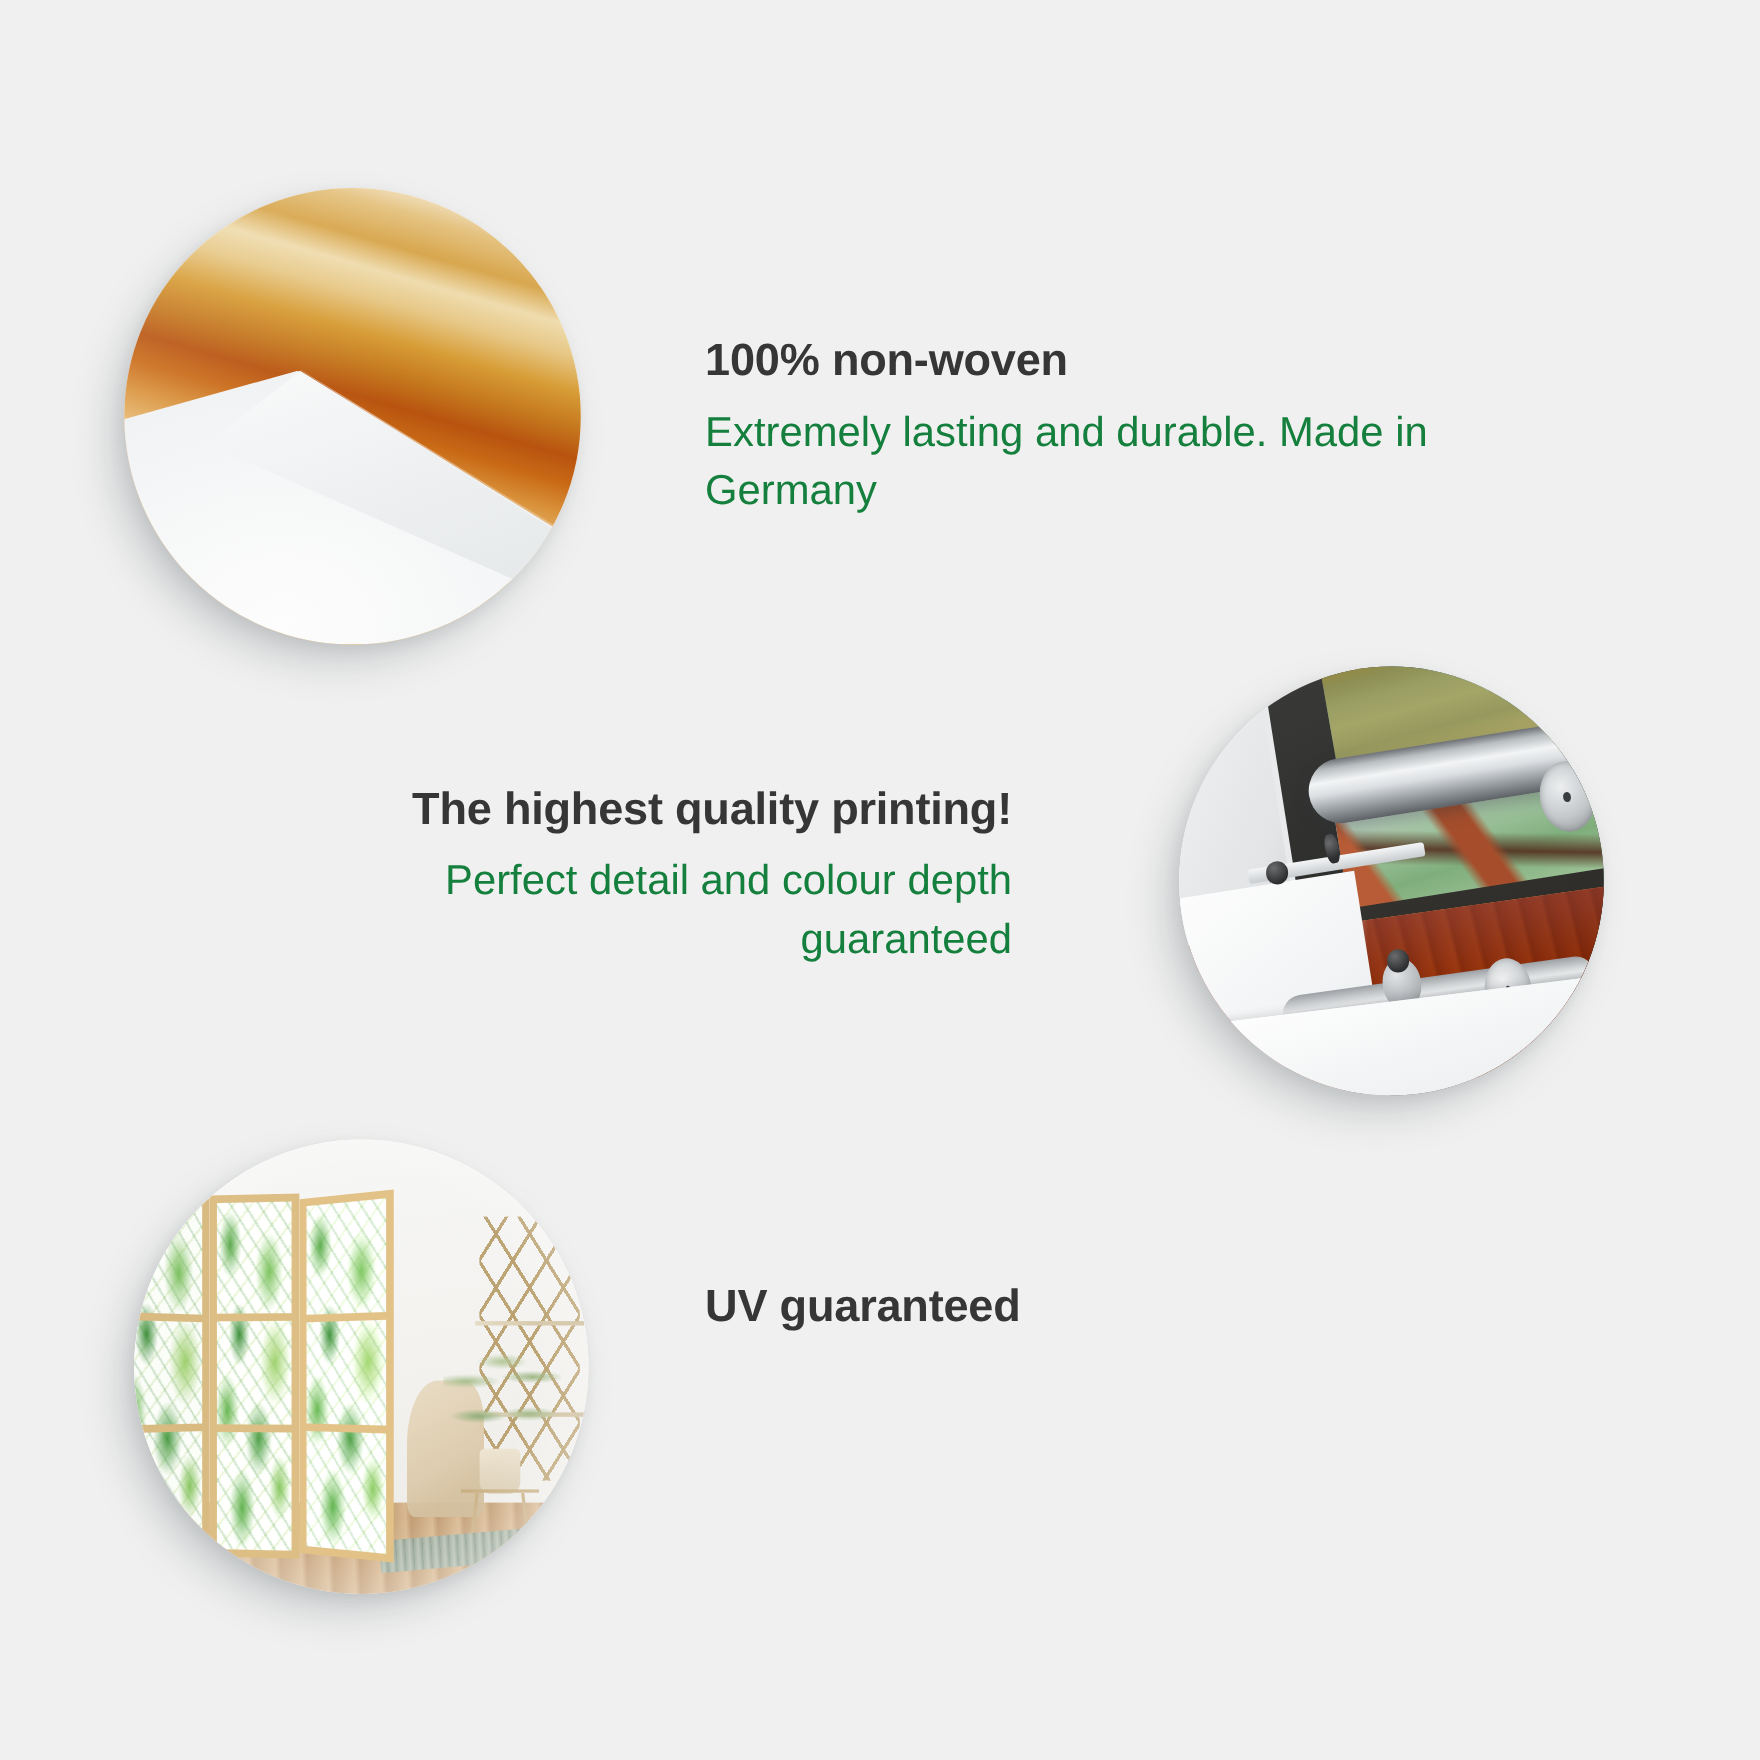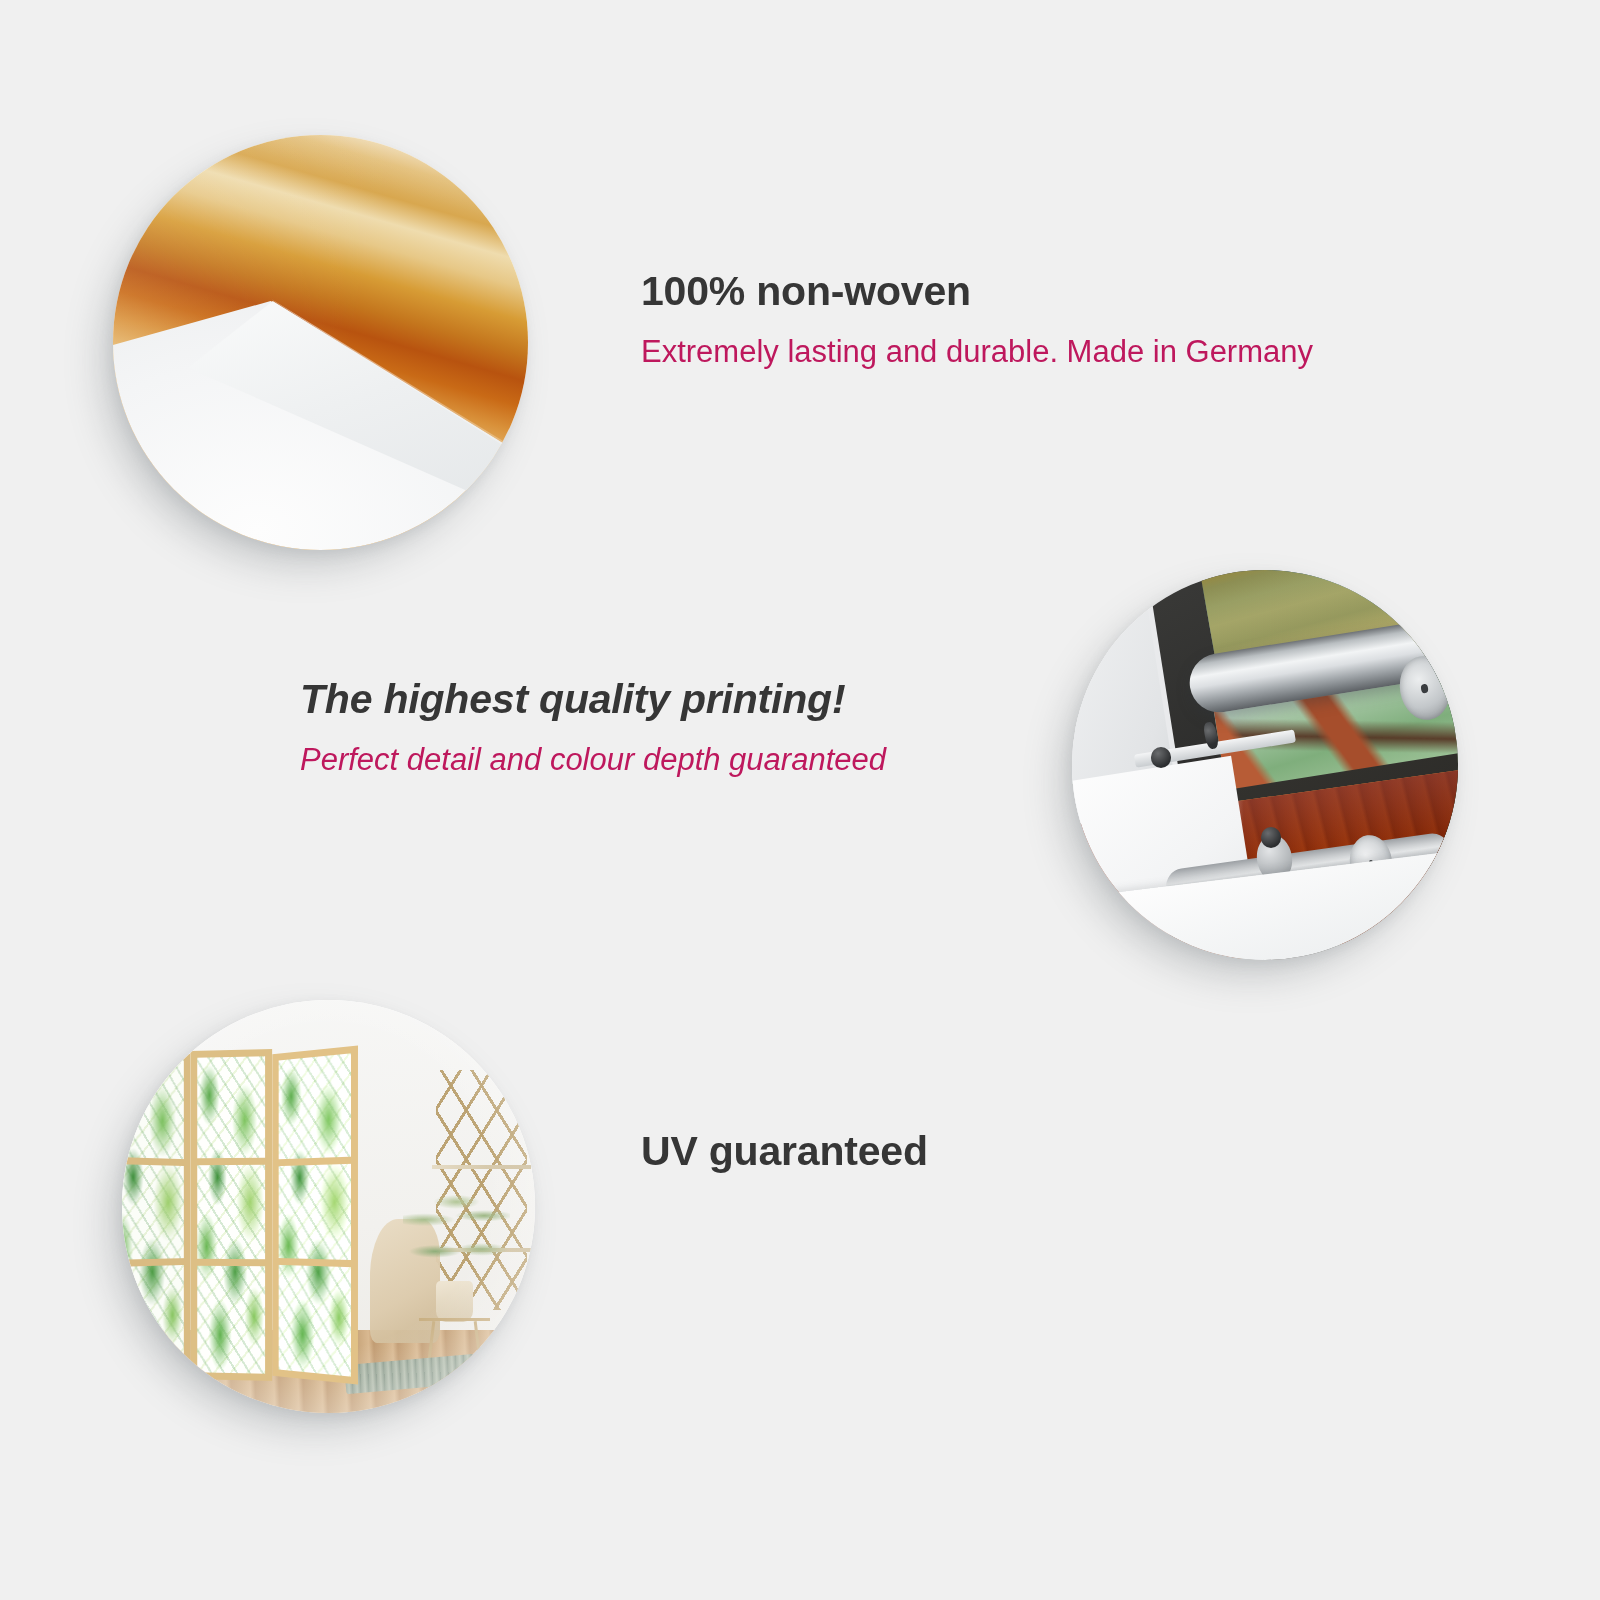--- a/index.html
+++ b/index.html
@@ -4,21 +4,21 @@
 <title>Wallpaper Features</title>
 <style>
   * { margin:0; padding:0; box-sizing:border-box; }
   html, body { width:1600px; height:1600px; }
   body {
     background:#f0f0f0;
     font-family:"Liberation Sans", sans-serif;
     overflow:hidden;
     position:relative;
   }
-  .stage { position:absolute; inset:0; }
+  .stage { position:absolute; inset:0;margin-top:36px; }
 
   
   .photo-circle {
     position:absolute;
     border-radius:50%;
     overflow:hidden;
     background:#fff;
     box-shadow:
       -14px 18px 34px rgba(120,125,130,.30),
       -3px 5px 12px rgba(130,135,140,.16);
@@ -327,29 +327,29 @@
   .feature-text { position:absolute; }
   .feature-title {
     font-size:41px;
     font-weight:700;
     color:#363636;
     letter-spacing:-.2px;
     line-height:1.15;
     white-space:nowrap;
   }
   .feature-desc {
-    font-size:31px;
+    font-size:38px;
     font-weight:400;
-    color:#be185d;
+    color:#15803d;
     line-height:1.38;
     margin-top:16px;
   }
 
   #text-nonwoven { left:641px; top:268px; width:680px; text-align:left; }
-  #text-printing { left:300px; top:676px; width:620px; text-align:left;font-style:italic; }
+  #text-printing { left:300px; top:676px; width:620px; text-align:right; }
   #text-uv       { left:641px; top:1128px; width:620px; text-align:left; }
 </style>
 </head>
 <body>
 
 <div class="stage">
 
   <div class="photo-circle" id="circle-nonwoven">
     <div class="scene">
       <div class="nw-print"></div>

